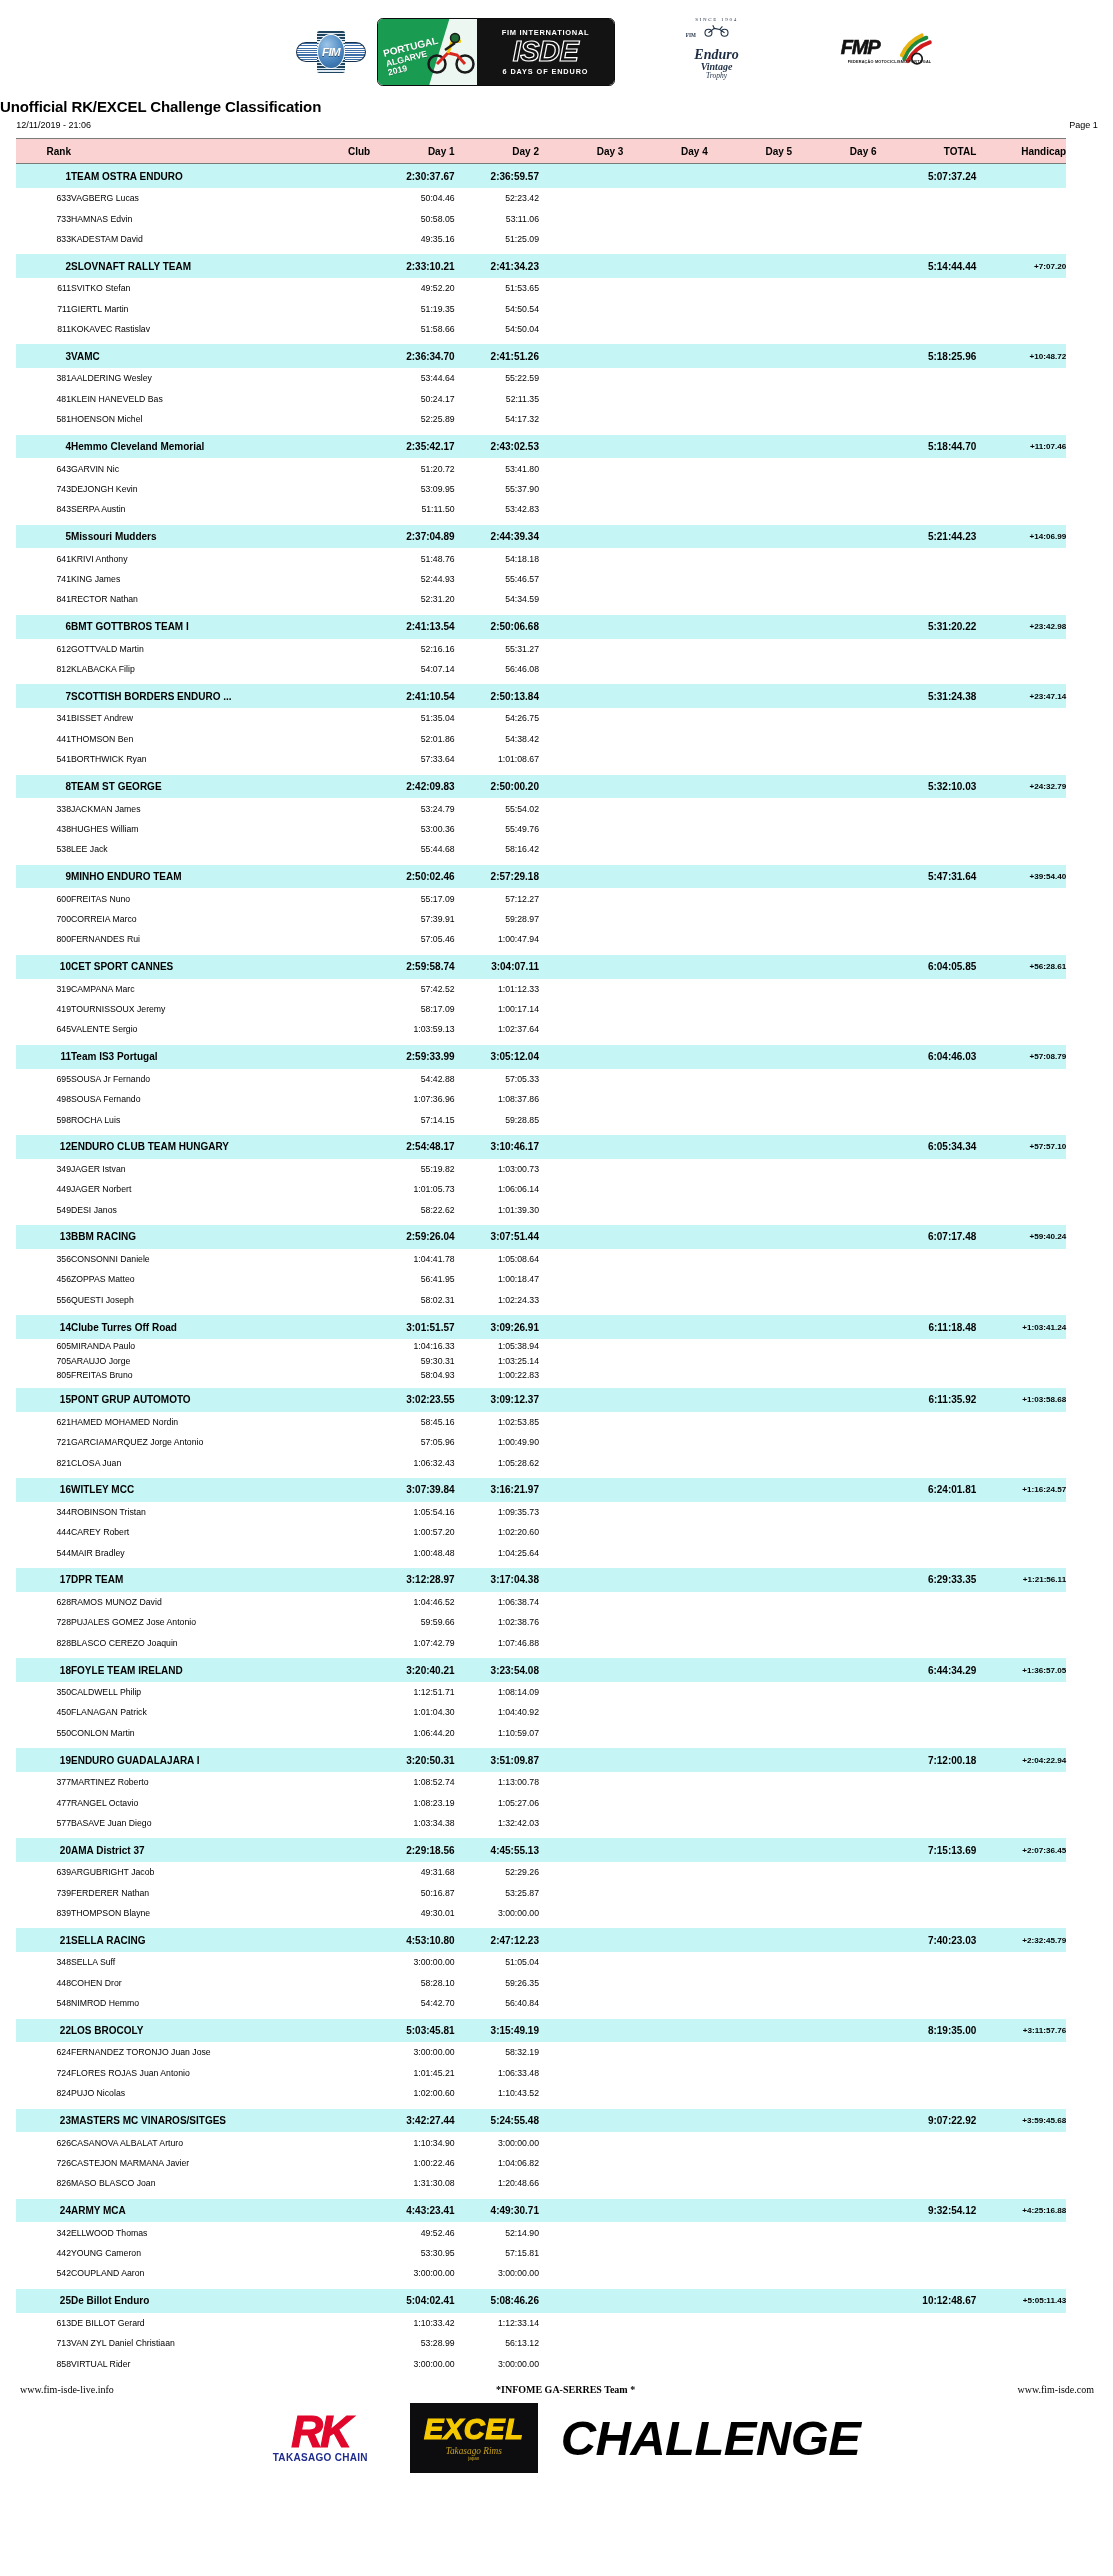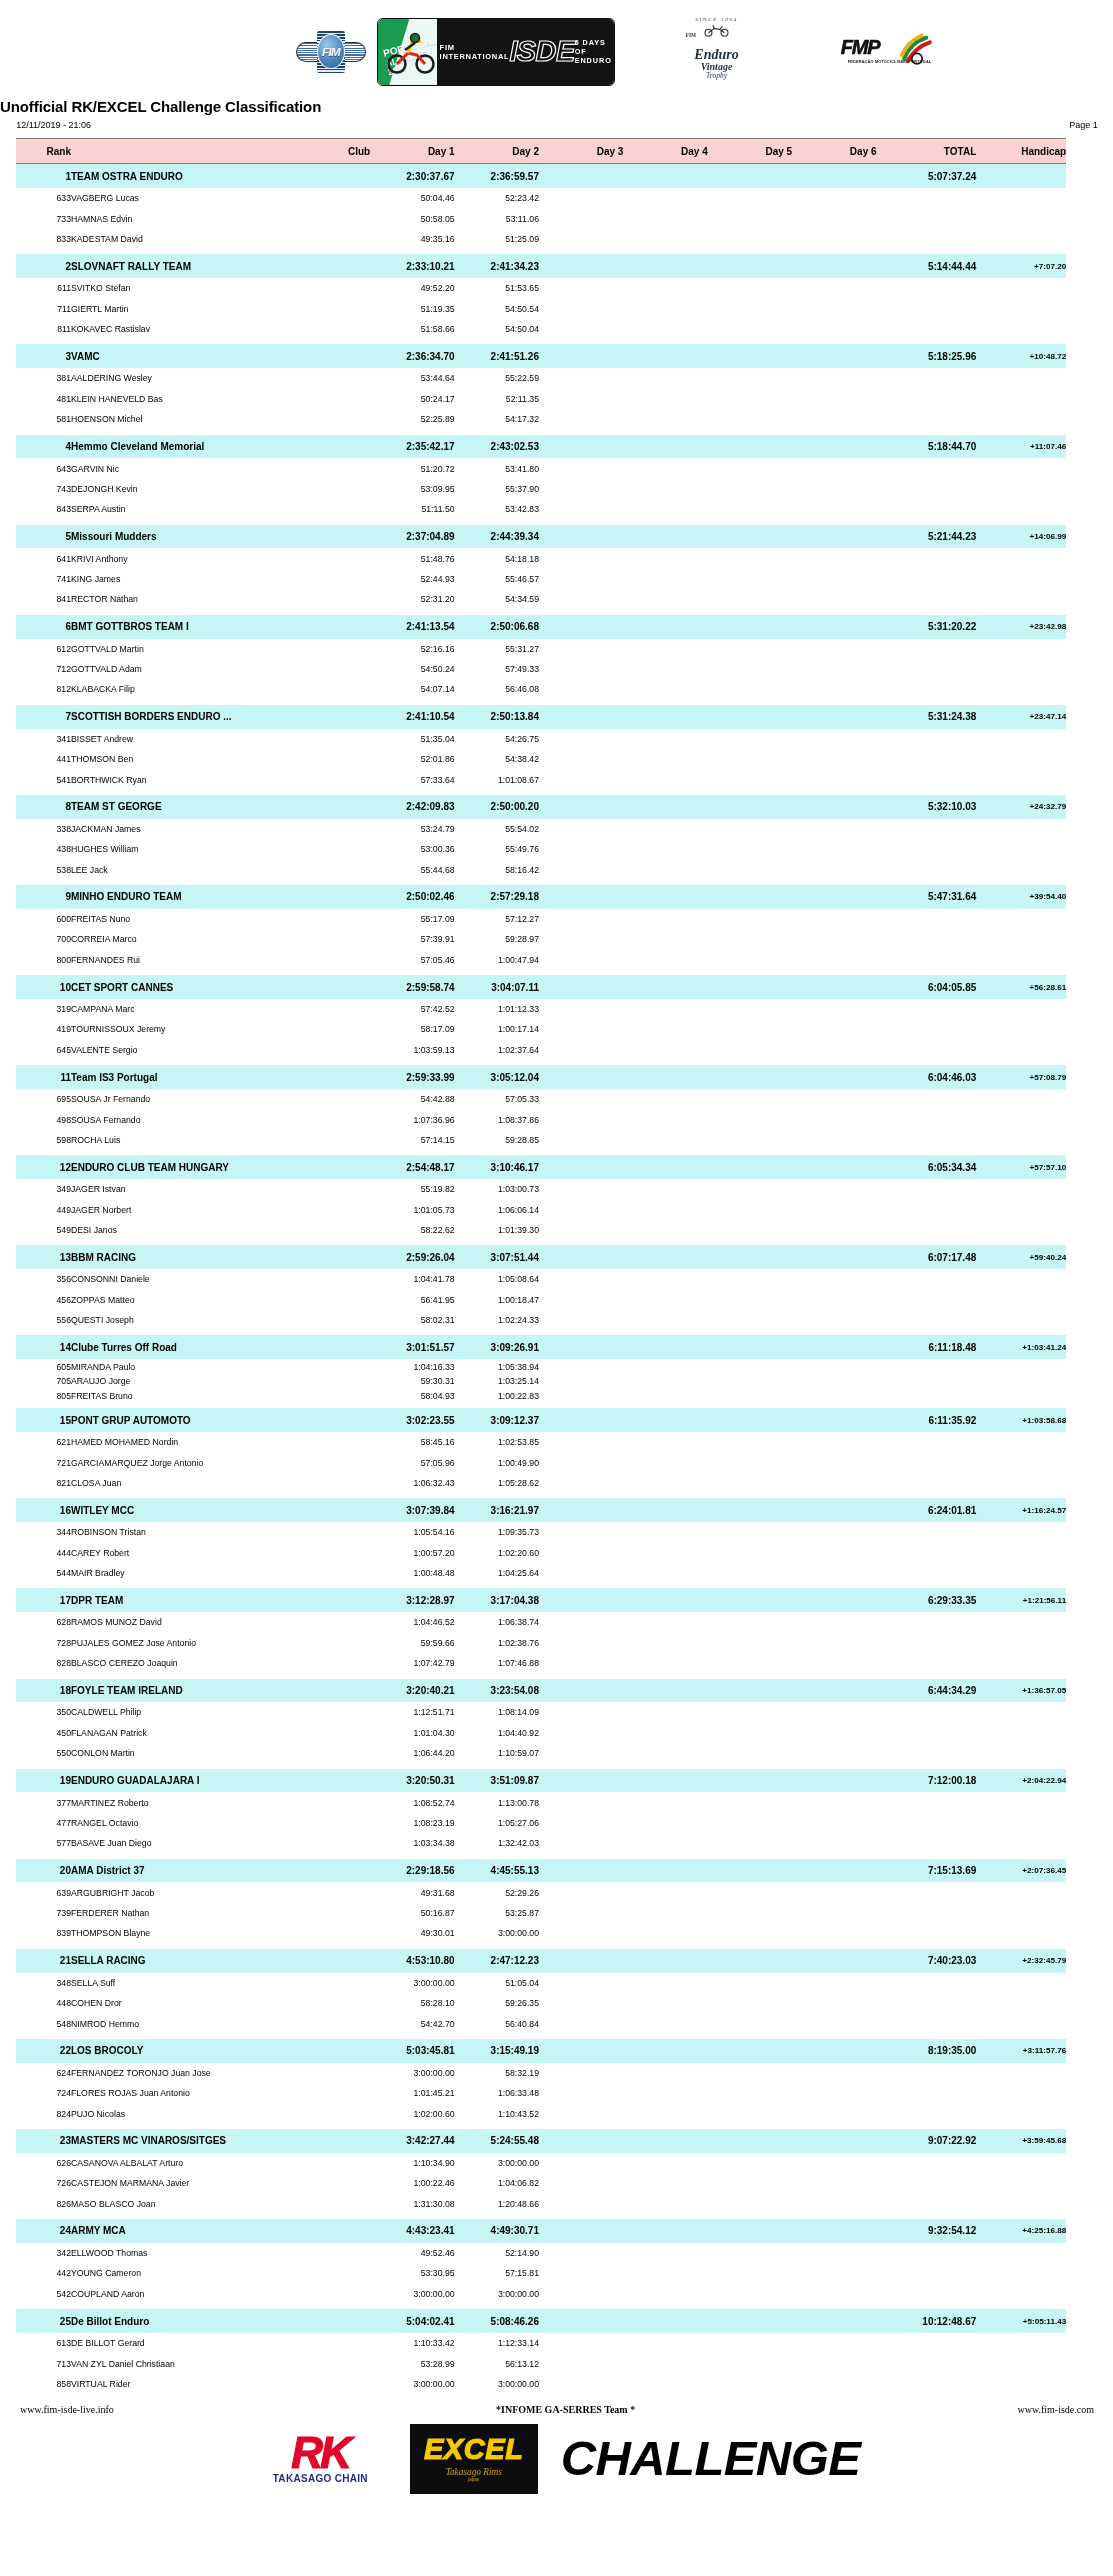--- a/index.html
+++ b/index.html
@@ -73,21 +73,21 @@
     position:absolute; left:7px; top:23px; transform:rotate(-14deg);
     font-weight:bold; font-size:10px; line-height:1.06; z-index:3;
     text-shadow:0 0.6px 0 rgba(0,0,0,.3);
   }
   .isde-left-txt div:nth-child(2){ font-size:8.7px; }
   .isde-left-txt div:nth-child(3){ font-size:8.7px; }
   .isde-bike{
     position:absolute; right:1.2px; top:9.3px; width:50px; height:50px; z-index:4;
   }
   .isde-right{
-    flex:1; background:#131313; color:#ffffff; display:flex; flex-direction:row;
+    flex:1; background:#131313; color:#ffffff; display:flex; flex-direction:column;
     align-items:center; justify-content:center; padding:3.5px 2.3px;
   }
   .isde-sm{ font-size:7.5px; letter-spacing:0.7px; font-weight:bold; }
   .isde-big{
     font-size:29px; font-weight:bold; font-style:italic; letter-spacing:-0.6px;
     line-height:.96; margin:1.2px 0;
     -webkit-text-stroke:1.2px #ffffff; color:#131313;
   }
   .isde-sm2{ font-size:7.3px; letter-spacing:0.9px; font-weight:bold; }
 
@@ -602,32 +602,20 @@
           <td class="day">52:16.16</td>
           <td class="day">55:31.27</td>
           <td class="day"></td>
           <td class="day"></td>
           <td class="day"></td>
           <td class="day"></td>
           <td class="total"></td>
           <td class="hcp"></td>
         </tr>
         <tr class="rider-row">
-          <td class="rank">712</td>
-          <td class="club">GOTTVALD Adam</td>
-          <td class="day">54:50.24</td>
-          <td class="day">57:49.33</td>
-          <td class="day"></td>
-          <td class="day"></td>
-          <td class="day"></td>
-          <td class="day"></td>
-          <td class="total"></td>
-          <td class="hcp"></td>
-        </tr>
-        <tr class="rider-row">
           <td class="rank">812</td>
           <td class="club">KLABACKA Filip</td>
           <td class="day">54:07.14</td>
           <td class="day">56:46.08</td>
           <td class="day"></td>
           <td class="day"></td>
           <td class="day"></td>
           <td class="day"></td>
           <td class="total"></td>
           <td class="hcp"></td>

